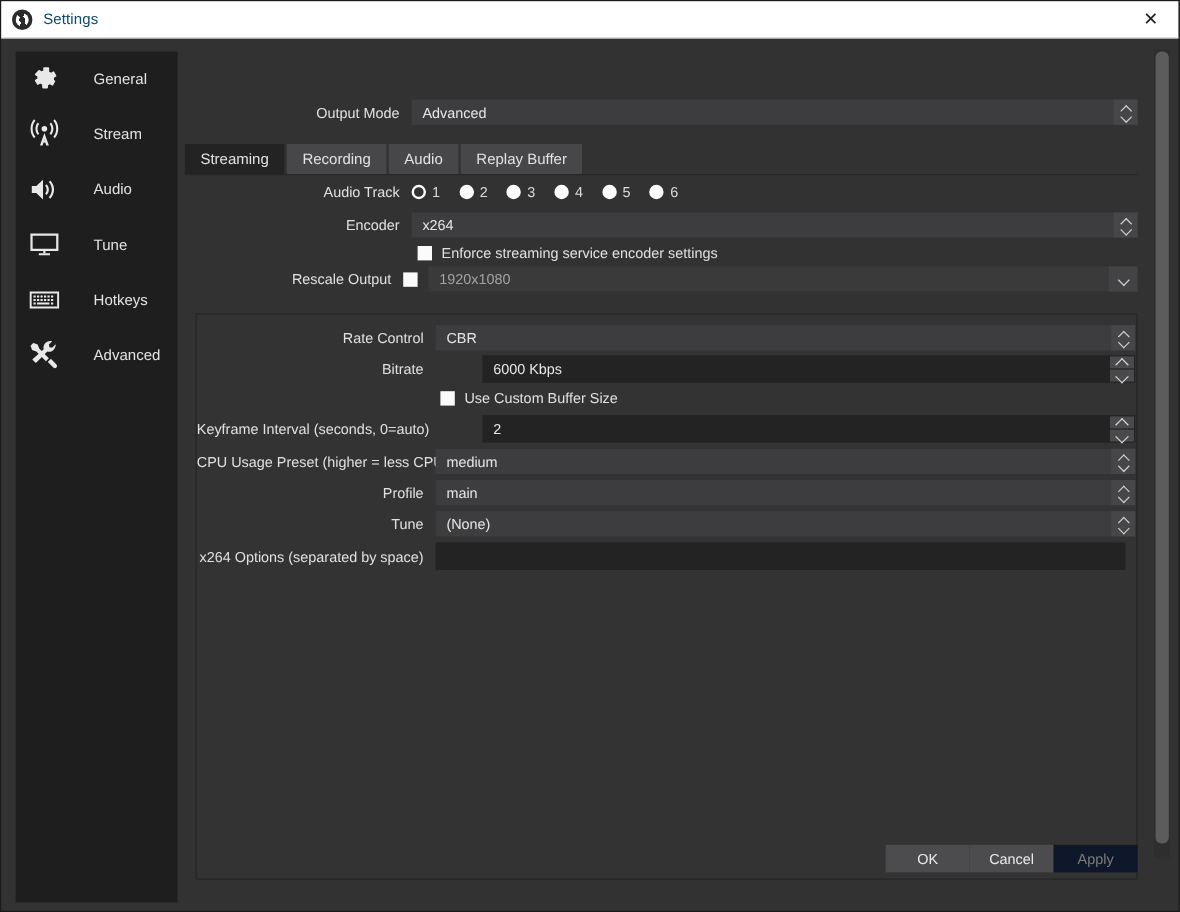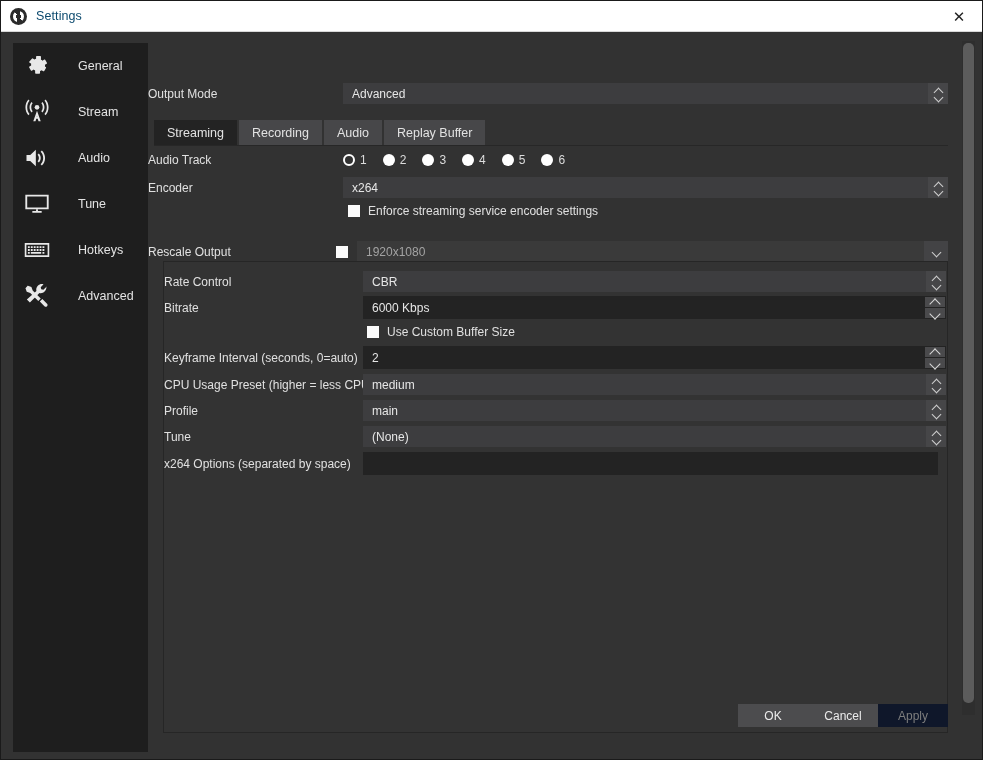--- a/index.html
+++ b/index.html
@@ -67,21 +67,21 @@
   .nav-icon { width: 28px; height: 28px; flex: none; position: relative; color: #e8e8e8; }
   .nav-icon svg { display: block; width: 28px; height: 28px; fill: currentColor; }
 
   
   .content {
     position: absolute; left: 147px; top: 0; right: 0; bottom: 0;
   }
 
   .row { display: flex; align-items: center; }
   .lbl {
-    font-size: 12px; color: #e0e0e0; text-align: left;
+    font-size: 12px; color: #e0e0e0; text-align: right;
     padding-right: 10px; flex: none; white-space: nowrap;
   }
 
   
   .combo {
     height: 21px; background: #3d3d3f; display: flex; align-items: center;
     color: #e6e6e6; font-size: 12px; padding-left: 9px;
     position: relative; cursor: default;
   }
   .combo.disabled { background: #3a3a3a; color: #a3a3a3; }
@@ -101,20 +101,21 @@
 
   .combo .drop-btn {
     position: absolute; right: 0; top: 0; bottom: 0; width: 24px;
     background: #434345; display: flex; align-items: center; justify-content: center;
   }
 
   .spinbox {
     height: 23px; background: #232323; display: flex; align-items: center;
     color: #e6e6e6; font-size: 12px; padding-left: 9px; position: relative;
     cursor: text;
+    margin-left: 39px;
   }
   .spinbox .sb-up, .spinbox .sb-dn {
     position: absolute; right: 1px; width: 20px; height: 10px;
     background: #4a4a4c; display: flex; align-items: center; justify-content: center;
   }
   .spinbox .sb-up { top: 1px; }
   .spinbox .sb-dn { bottom: 1px; }
   .bigchev { width: 11px; height: 6px; position: relative; }
   .bigchev::before {
     content: ""; position: absolute; left: 1.5px; top: 0;
@@ -341,21 +342,21 @@
             <span class="chev"></span>
           </span>
         </div>
       </div>
 
       <div class="cbox-row" style="position:absolute; left:200px; top:172px;">
         <span class="cbox"></span>
         <span class="cbox-label">Enforce streaming service encoder settings</span>
       </div>
 
-      <div class="row" style="position:absolute; left:0; top:209px; right:34px;">
+      <div class="row" style="position:absolute; left:0; top:190px; right:34px;">
         <div class="lbl" style="width:188px;">Rescale Output</div>
         <span class="cbox" style="margin-right:9px;"></span>
         <div class="combo disabled" style="flex:1;">
           <span>1920x1080</span>
           <span class="drop-btn">
             <span class="chev"></span>
           </span>
         </div>
       </div>
 

